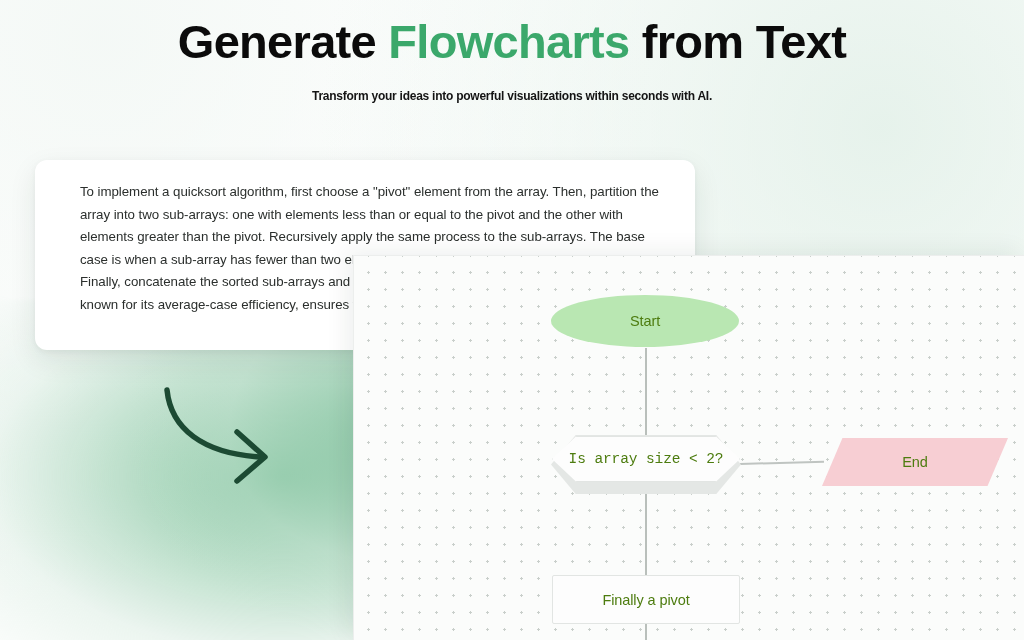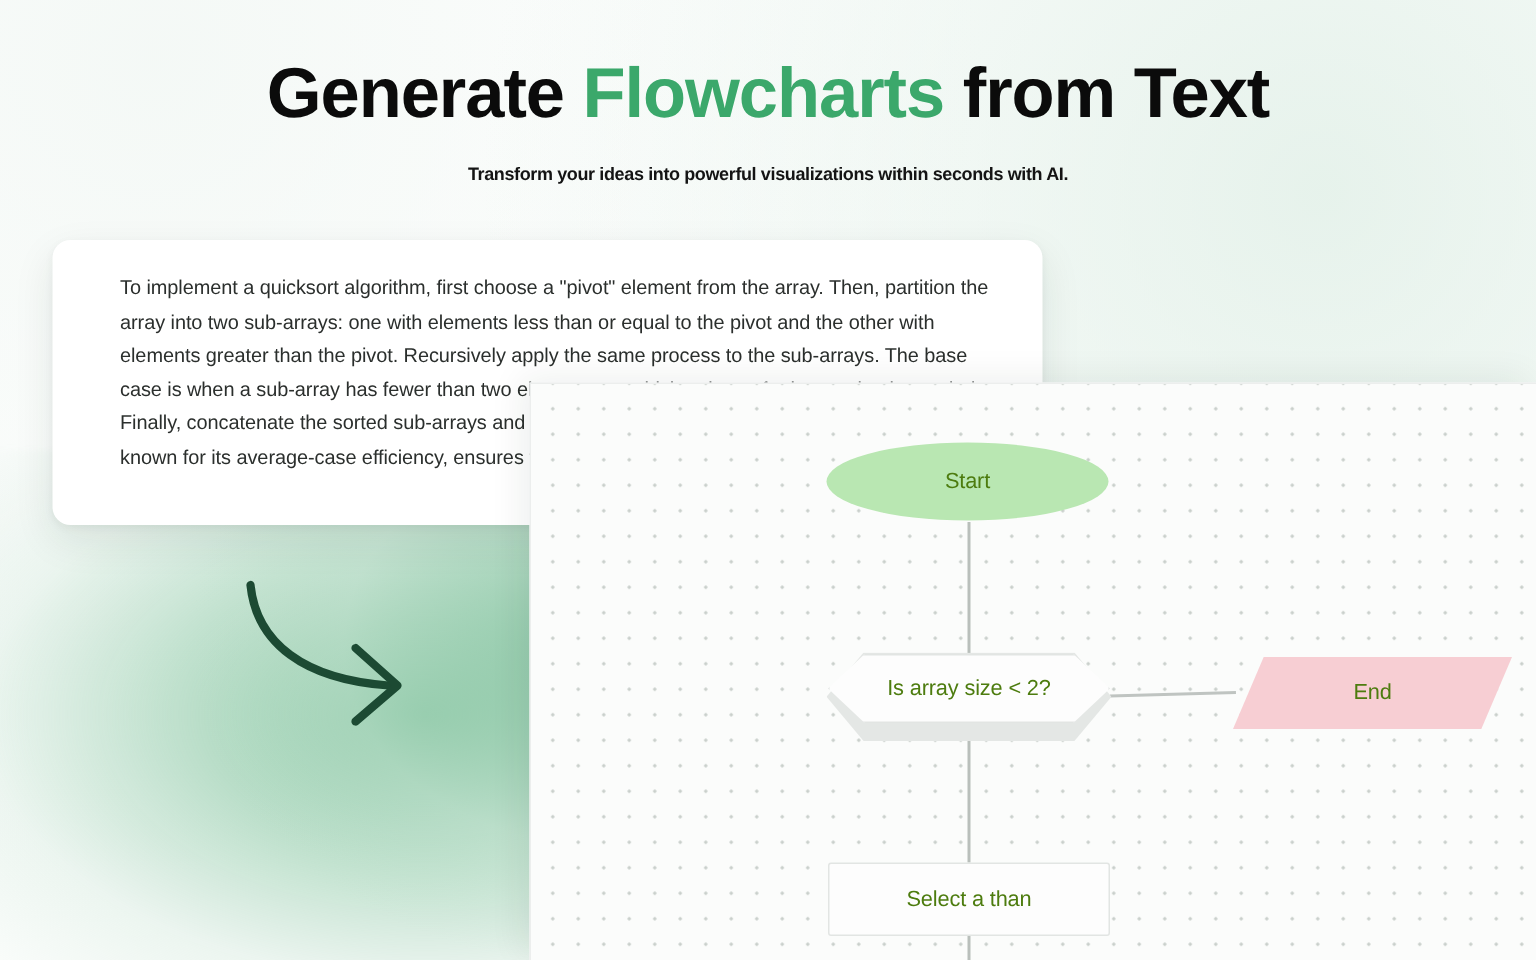--- a/index.html
+++ b/index.html
@@ -28,21 +28,21 @@
       linear-gradient(180deg, #ffffff 0%, #fdfefd 100%);
     overflow: hidden;
   }
 
   
   .hero {
     position: absolute;
     top: 0; left: 0;
     width: 1024px;
     text-align: center;
-    padding-top: 34px;
+    padding-top: 14px;
   }
   .hero h1 {
     font-size: 47px;
     line-height: 56px;
     font-weight: bold;
     letter-spacing: -0.7px;
     color: #0b0b0b;
     white-space: nowrap;
   }
   .hero h1 .accent { color: #3ba86b; }
@@ -146,20 +146,21 @@
 
   
   .node-decision {
     left: 198px;
     top: 180px;
     width: 188px;
     height: 46px;
     background: #fdfdfd;
     border: 1px solid #e2e5e3;
     clip-path: polygon(13% 0%, 87% 0%, 100% 50%, 87% 100%, 13% 100%, 0% 50%);
+    font-family: Liberation Mono, monospace;
   }
   .node-decision-border {
     left: 197px;
     top: 179px;
     width: 190px;
     height: 59px;
     background: #e4e7e5;
     clip-path: polygon(13% 0%, 87% 0%, 100% 50%, 87% 100%, 13% 100%, 0% 50%);
   }
 
@@ -238,18 +239,18 @@
     <div class="node node-decision-border"></div>
     <div class="node node-decision">
       <span>Is array size &lt; 2?</span>
     </div>
 
     <div class="node node-end">
       <span>End</span>
     </div>
 
     <div class="node node-process">
-      <span>Select a than</span>
+      <span>Finally a pivot</span>
     </div>
 
   </div>
 
 </div>
 
 </body></html>

